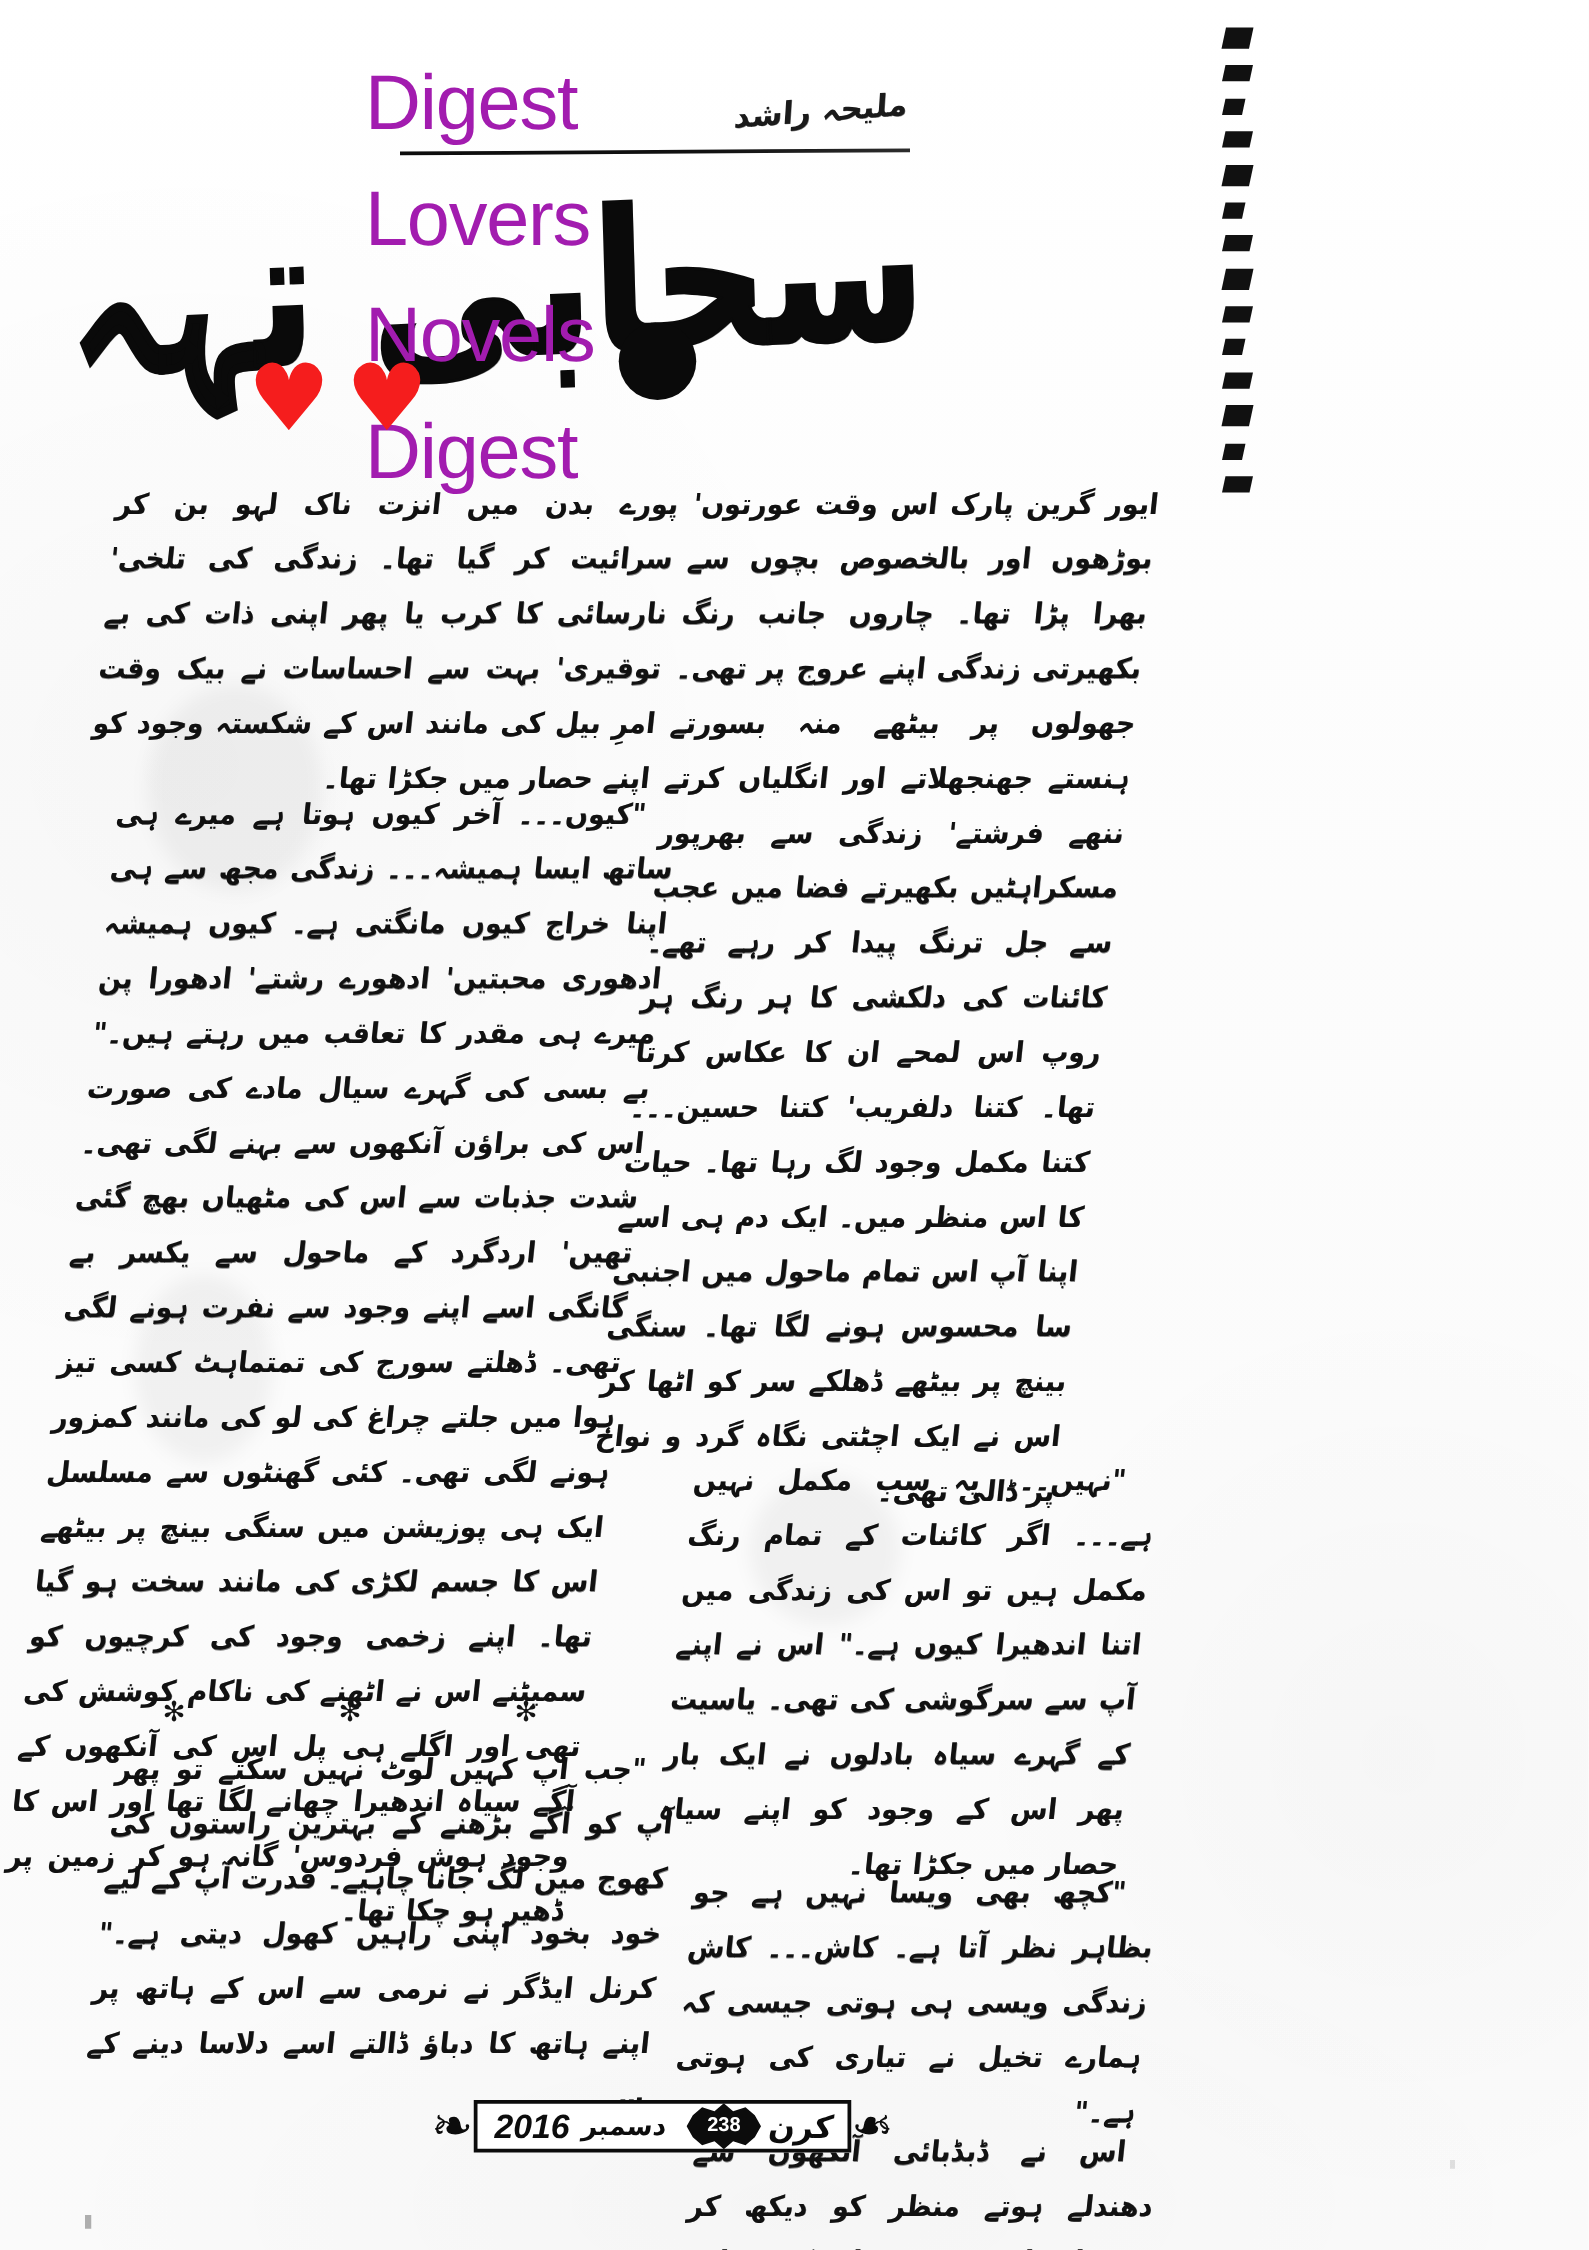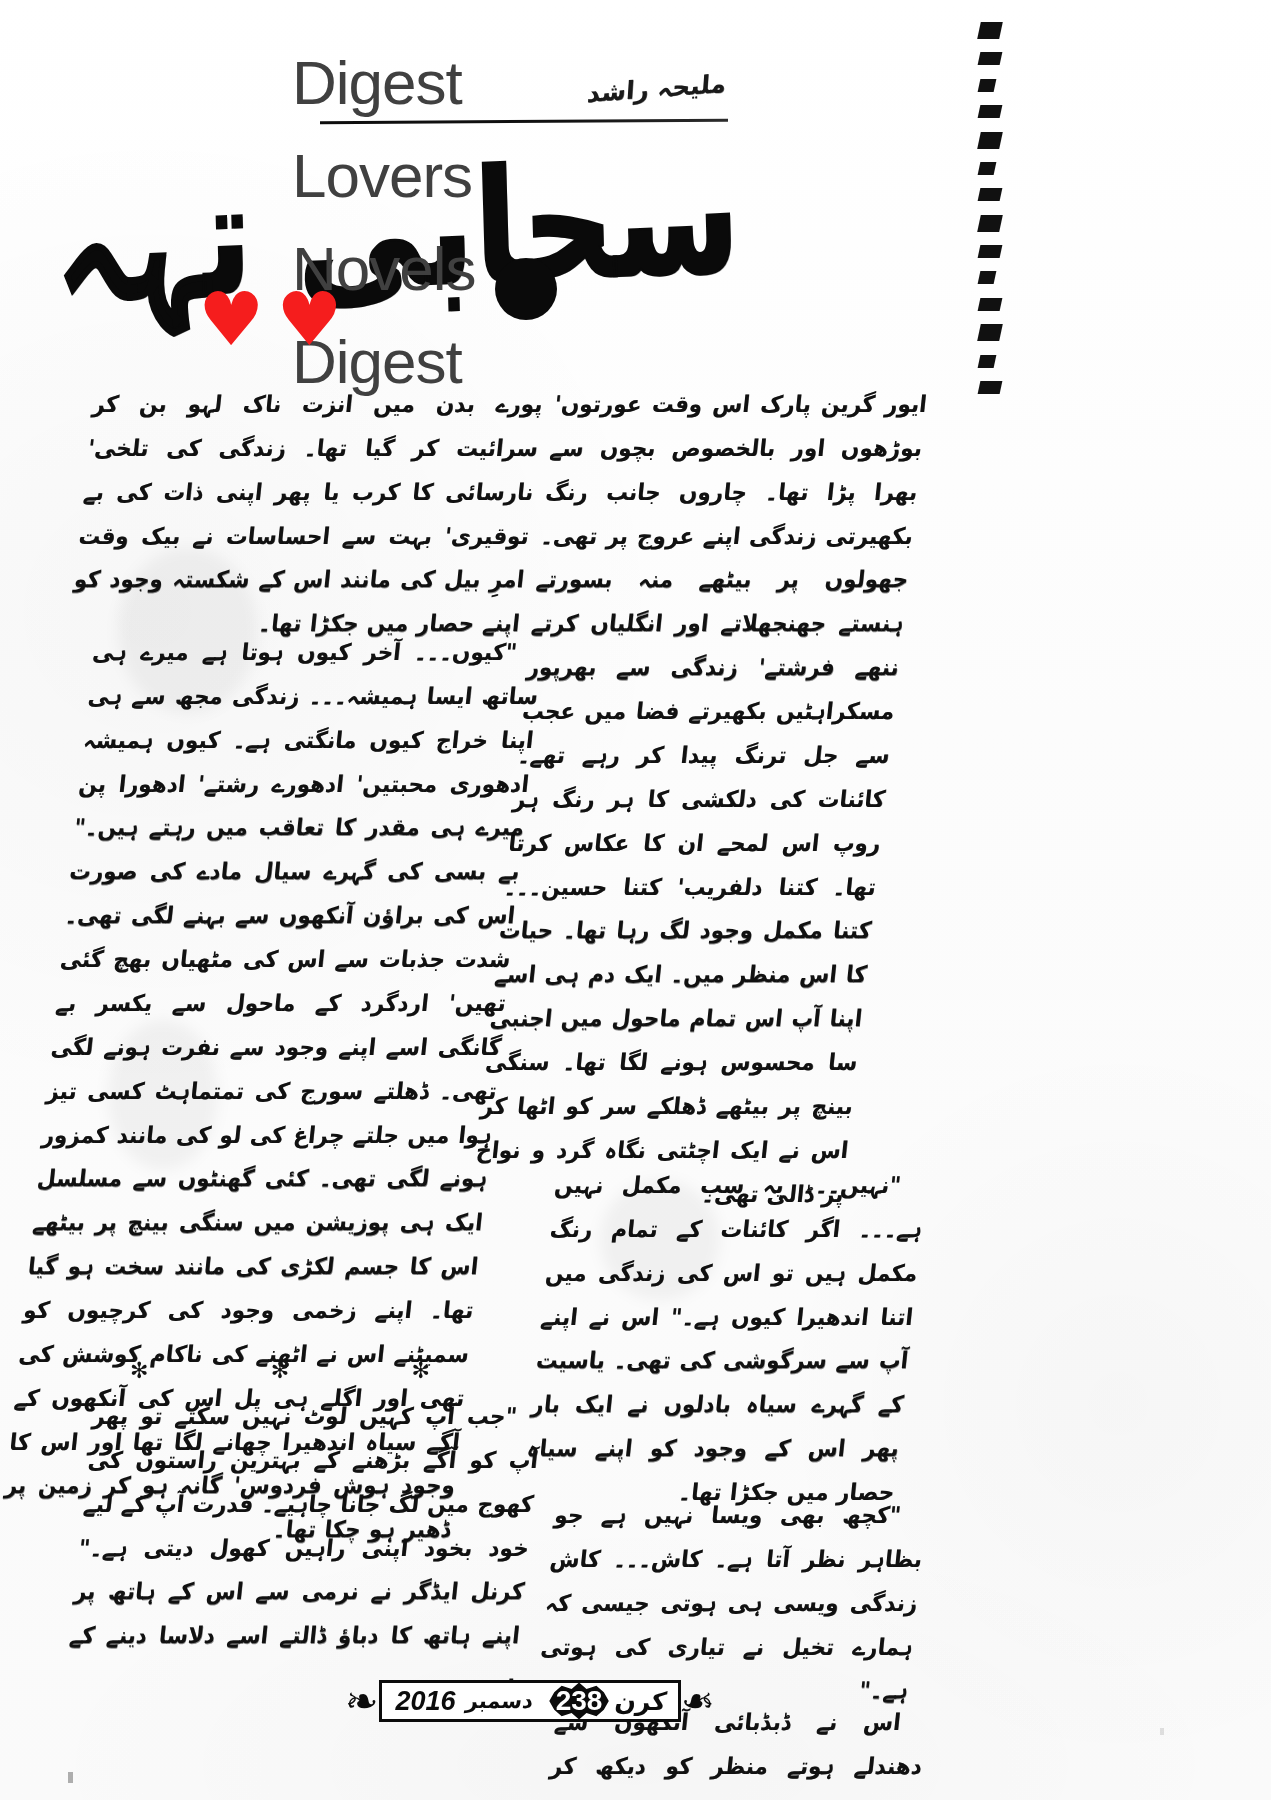--- a/index.html
+++ b/index.html
@@ -108,21 +108,21 @@
     left: 292px;
     top: 36px;
     width: 420px;
     z-index: 40;
     pointer-events: none;
   }
   .wm-line {
     font-family: "Liberation Sans", sans-serif;
     font-size: 62px;
     line-height: 93px;
-    color: #404040;
+    color: #a21caf;
     font-weight: 400;
     letter-spacing: -1px;
     white-space: nowrap;
   }
   #wm-hearts {
     position: absolute;
     left: 198px;
     top: 282px;
     display: flex;
     gap: 12px;
@@ -266,21 +266,21 @@
       10% 28%, 22% 12%, 38% 20%, 50% 4%, 62% 20%, 78% 12%, 90% 28%,
       98% 50%, 90% 72%, 78% 88%, 62% 80%, 50% 96%, 38% 80%, 22% 88%,
       10% 72%, 2% 50%
     );
   }
   #footer-page-number {
     position: relative;
     z-index: 2;
     color: #ffffff;
     font-family: "Liberation Sans", sans-serif;
-    font-size: 28px;
+    font-size: 16px;
     font-weight: 700;
     letter-spacing: 0px;
   }
   #footer-month {
     font-family: "DejaVu Sans", sans-serif;
     font-size: 21px;
     font-weight: 700;
     color: #0c0c0c;
     direction: rtl;
     transform: skewX(-7deg);

